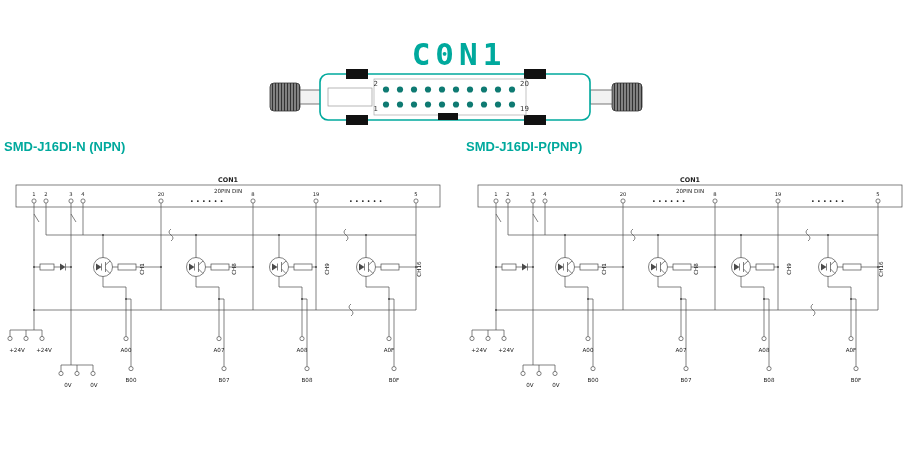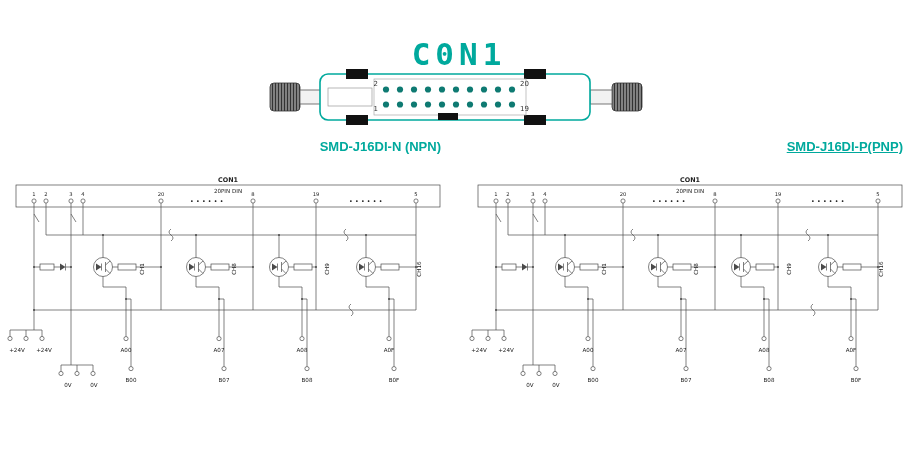--- a/index.html
+++ b/index.html
@@ -10,26 +10,26 @@
     font-family:"DejaVu Sans", sans-serif;
   }
   .page-title {
     position:absolute; top:24px; left:12px; width:870px; margin:12px;
     text-align:center; color:var(--accent);
     font-family:"DejaVu Sans Mono", monospace;
     font-size:31px; font-weight:bold; letter-spacing:5px;
   }
   .connector-wrap { position:absolute; left:268px; top:66px; width:380px; height:62px; }
   .variant-label {
-    position:absolute; top:139px; width:437px; text-align:right;
+    position:absolute; top:139px; width:437px; text-align:left;
     color:var(--accent); font-family:"Liberation Sans", sans-serif;
     font-size:13px; font-weight:bold;
   }
   #variant-left  { left:4px; }
-  #variant-right { left:466px;text-decoration:underline; }
+  #variant-right { left:466px; }
   .circuit-wrap { position:absolute; top:172px; width:440px; height:235px; }
   #circuit-left  { left:4px; }
   #circuit-right { left:466px; }
 
   svg .wire { stroke:#4a4a4a; stroke-width:0.7; fill:none; }
   svg .ct { font-family:"DejaVu Sans", sans-serif; font-size:5.6px; fill:#222; text-anchor:middle; }
   svg .ct.bold { font-size:6.4px; font-weight:bold; }
   svg .ct.pin  { font-size:5.2px; }
   svg .ct.dots { font-size:5px; font-weight:bold; letter-spacing:0.5px; }
   svg .pdot { fill:var(--pindot); }

